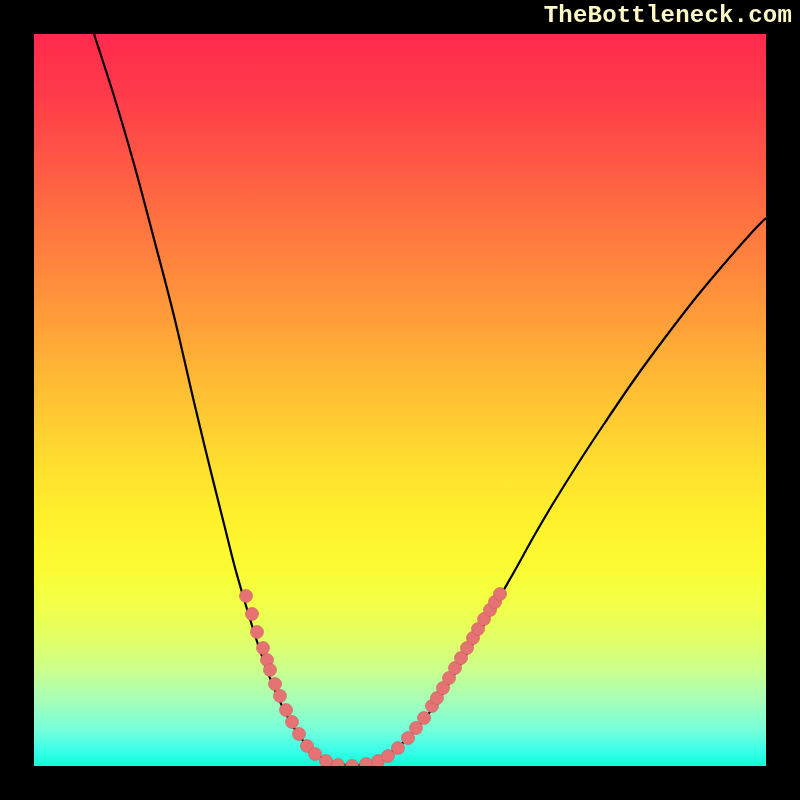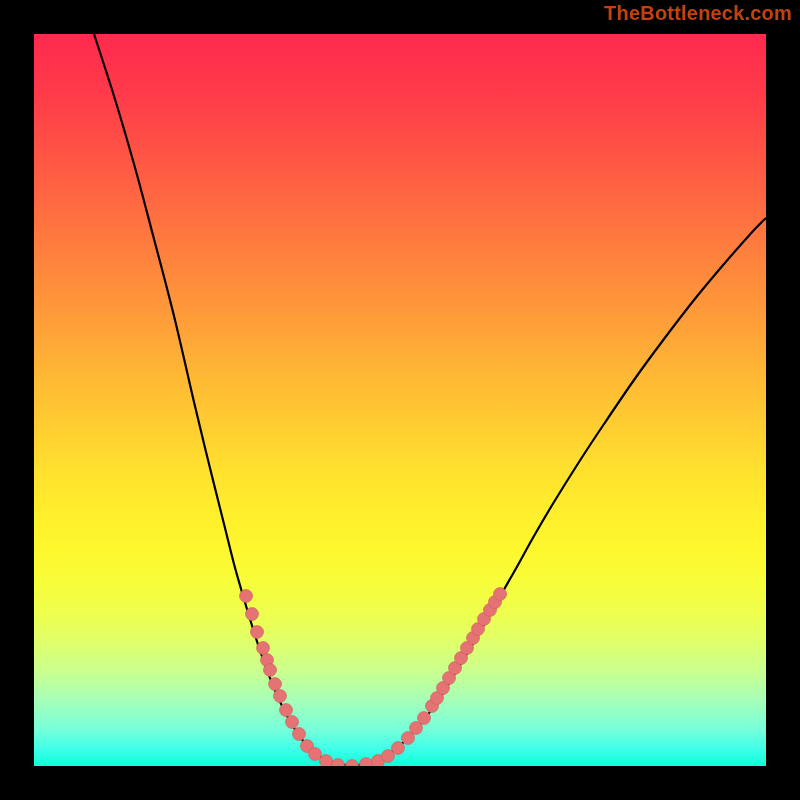--- a/index.html
+++ b/index.html
@@ -59,24 +59,24 @@
     left: 0;
     top: 0;
     width: 732px;
     height: 732px;
     pointer-events: none;
   }
   .watermark {
     position: absolute;
     top: 2px;
     right: 8px;
-    font-family: Liberation Sans, sans-serif;
-    font-size: 20px;
+    font-family: Liberation Mono, monospace;
+    font-size: 24px;
     font-weight: 600;
-    color: #c2410c;
+    color: #fef9c3;
     letter-spacing: 0.2px;
     user-select: none;
   }
 </style>
 </head>
 <body>
 
 <div class="frame">
 
   <div class="plot">

